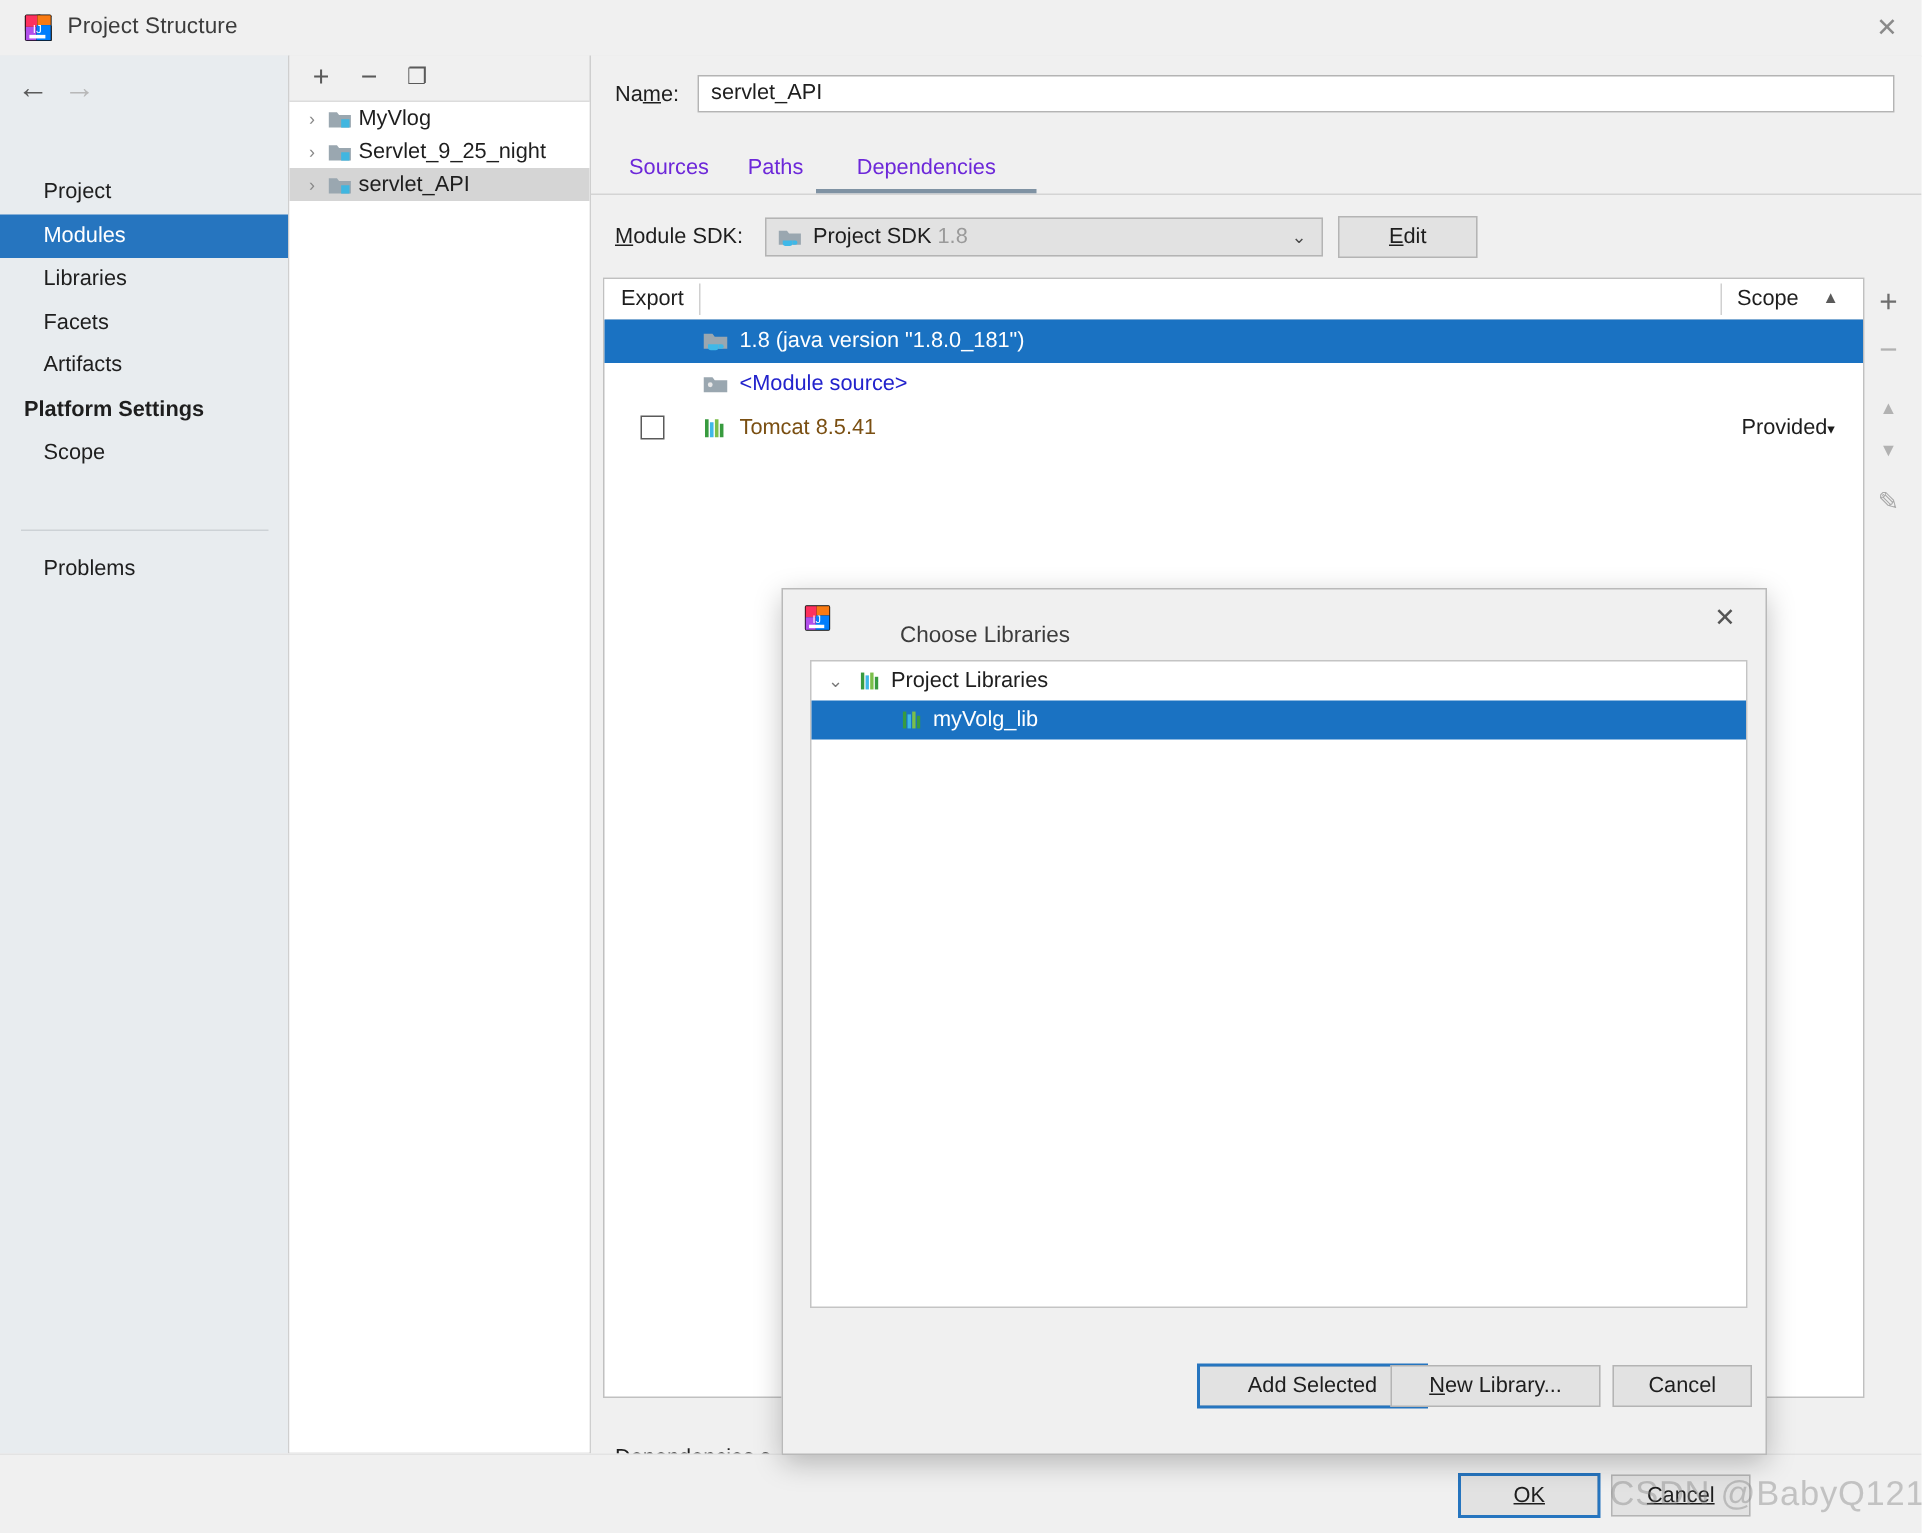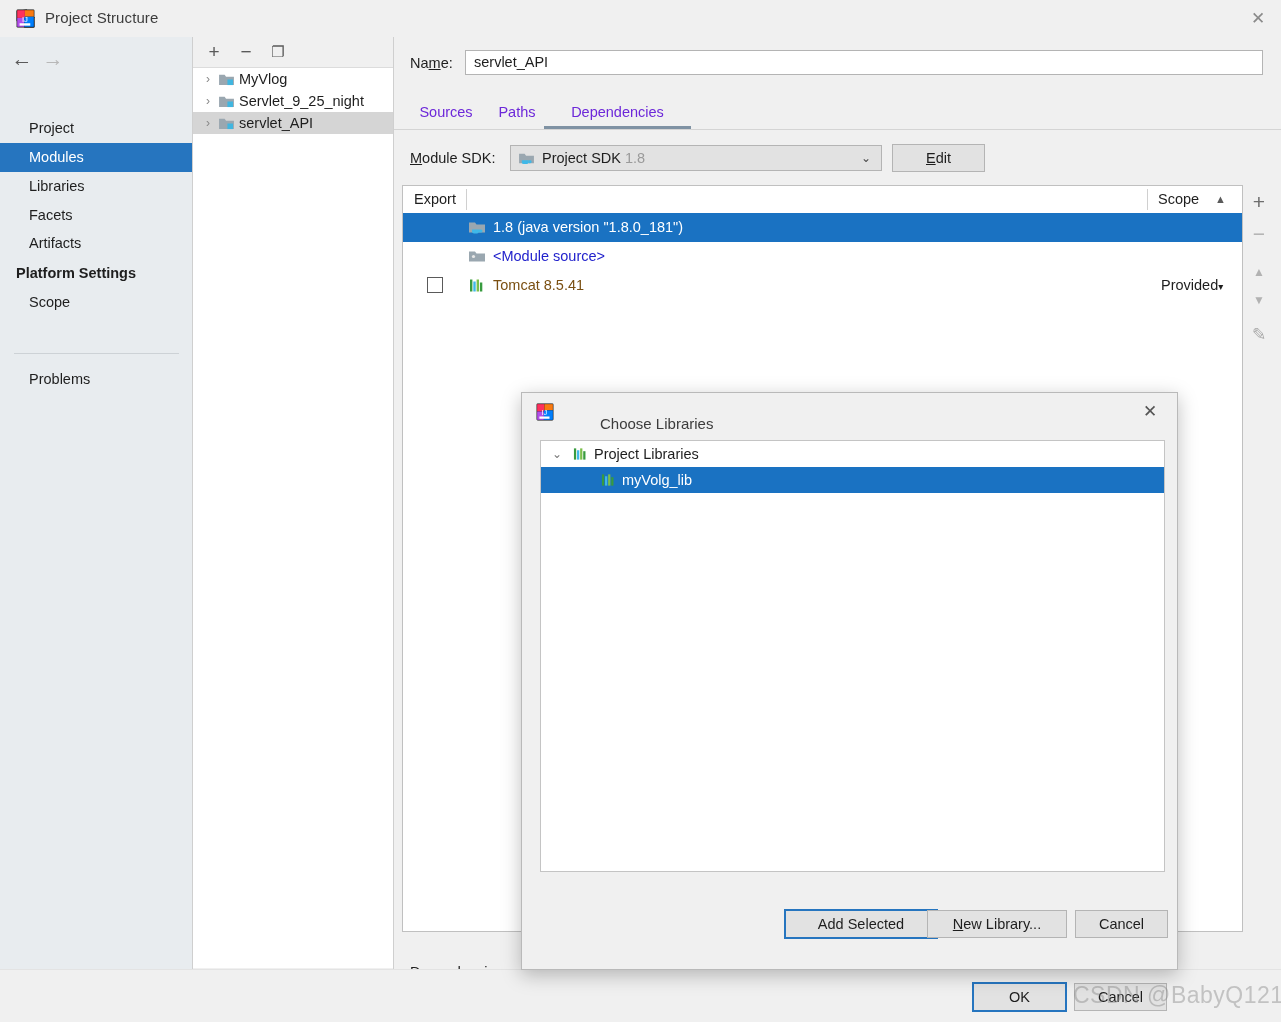--- a/index.html
+++ b/index.html
@@ -363,20 +363,21 @@
     position: absolute;
     top: 13px;
     width: 93px; height: 28px;
     background: #e2e2e2;
     border: 1px solid #b4b4b4;
     box-sizing: border-box;
     font-size: 14.5px; color: #1e1e1e;
     text-align: center; line-height: 26px;
     cursor: default;
     font-family: "Liberation Sans", sans-serif;
+    text-decoration: underline;
   }
   .ok-btn {
     left: 973px;
     outline: 2px solid #2675bf;
     outline-offset: -1px;
   }
   .cancel-btn { left: 1074px; }
 
   .watermark {
     position: absolute;
@@ -640,18 +641,18 @@
         <svg class="lr-icon" style="left:60px" viewBox="0 0 16 14">
           <rect x="1" y="1" width="2.4" height="12" fill="#389b3f"></rect>
           <rect x="4.3" y="3" width="2.4" height="10" fill="#3fb8e8"></rect>
           <rect x="7.6" y="1" width="2.4" height="12" fill="#7bbf4a"></rect>
           <rect x="10.9" y="4" width="2.4" height="9" fill="#389b3f"></rect>
         </svg>
         <div class="lr-label" style="left:81px">myVolg_lib</div>
       </div>
     </div>
 
-    <div class="mbtn primary" style="left:263px;width:152px">Add Selected</div>
+    <div class="mbtn primary" style="left:277px;width:152px">Add Selected</div>
     <div class="mbtn" style="left:405px;width:140px"><u>N</u><span>ew Library...</span></div>
     <div class="mbtn" style="left:553px;width:93px">Cancel</div>
   </div>
 
 </div>
 
 </body></html>

